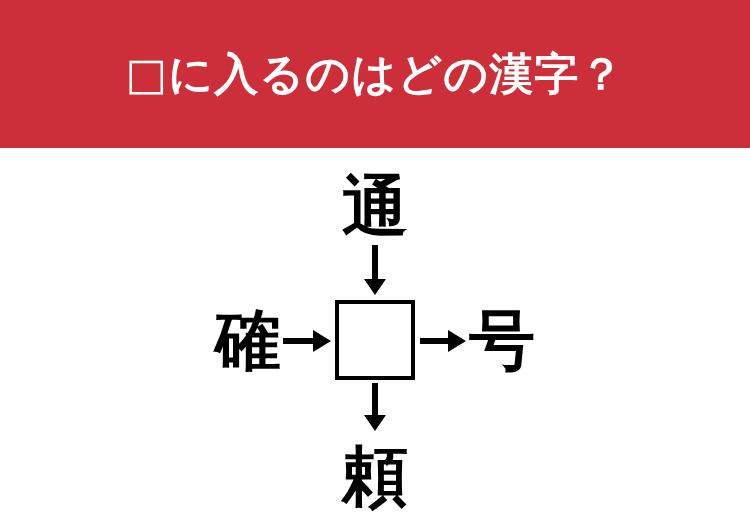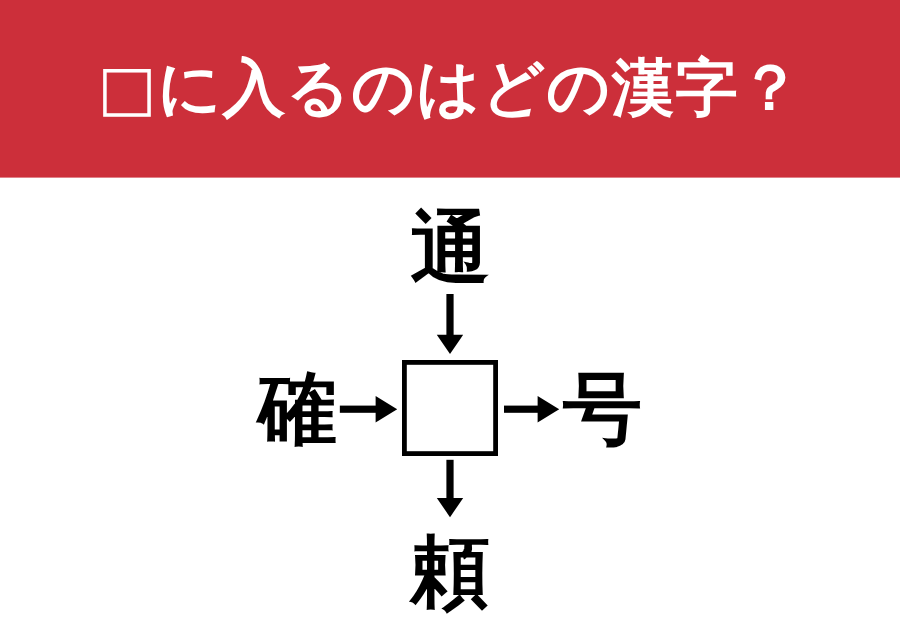--- a/index.html
+++ b/index.html
@@ -1,20 +1,20 @@
 <!DOCTYPE html>
 <html><head>
 <meta charset="utf-8">
 <style>
   html, body { margin:0; padding:0; }
   body { width:750px; height:530px; background:#ffffff; position:relative; overflow:hidden;
          font-family:"DejaVu Sans", sans-serif; }
   .header { position:absolute; left:0; top:0; width:750px; height:148px; background:#cc2f3a;
             display:flex; align-items:center; justify-content:center; }
-  .header-title { color:#ffffff; font-size:52px; font-weight:bold; letter-spacing:1px; }
+  .header-title { color:#ffffff; font-size:44px; font-weight:bold; letter-spacing:1px; }
   .kanji { position:absolute; font-size:66px; font-weight:bold; color:#000; line-height:1;
            width:80px; text-align:center; }
   .box { position:absolute; left:335px; top:300px; width:72px; height:72px; border:4px solid #000; background:#fff; }
   .arrow { position:absolute; }
 </style>
 </head>
 <body>
 
 <div class="header">
   <span class="header-title">□に入るのはどの漢字？</span>

